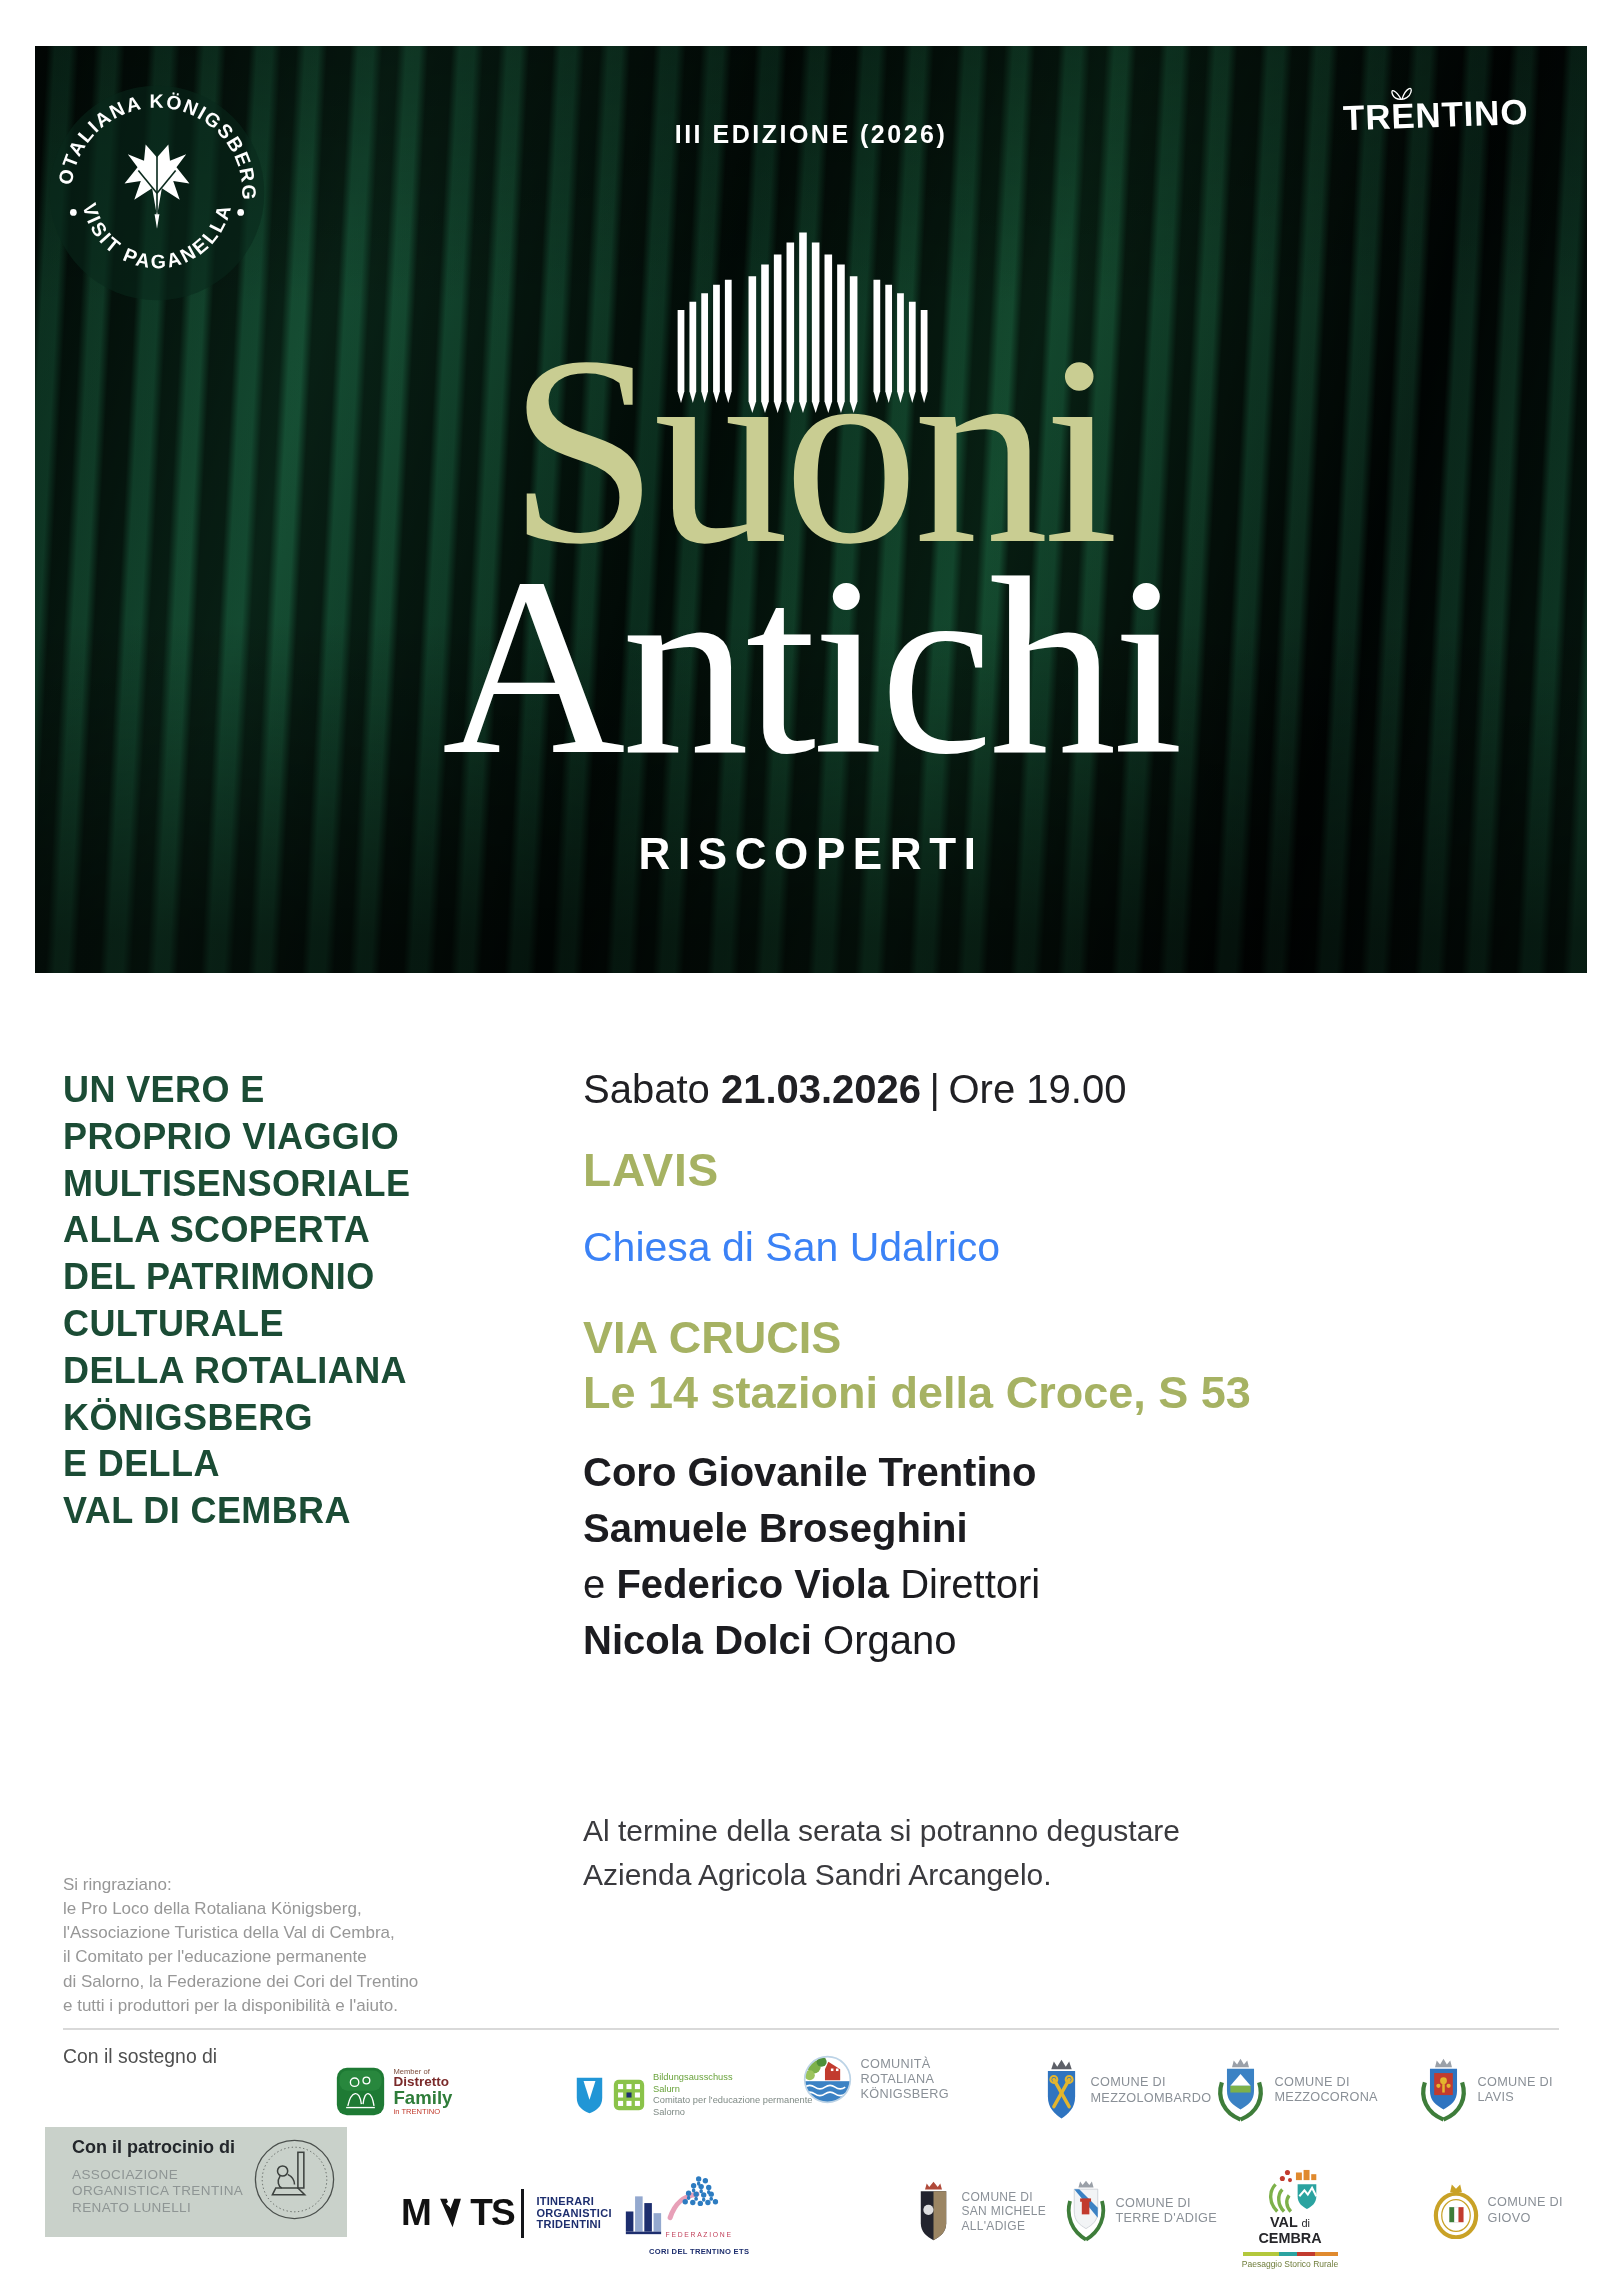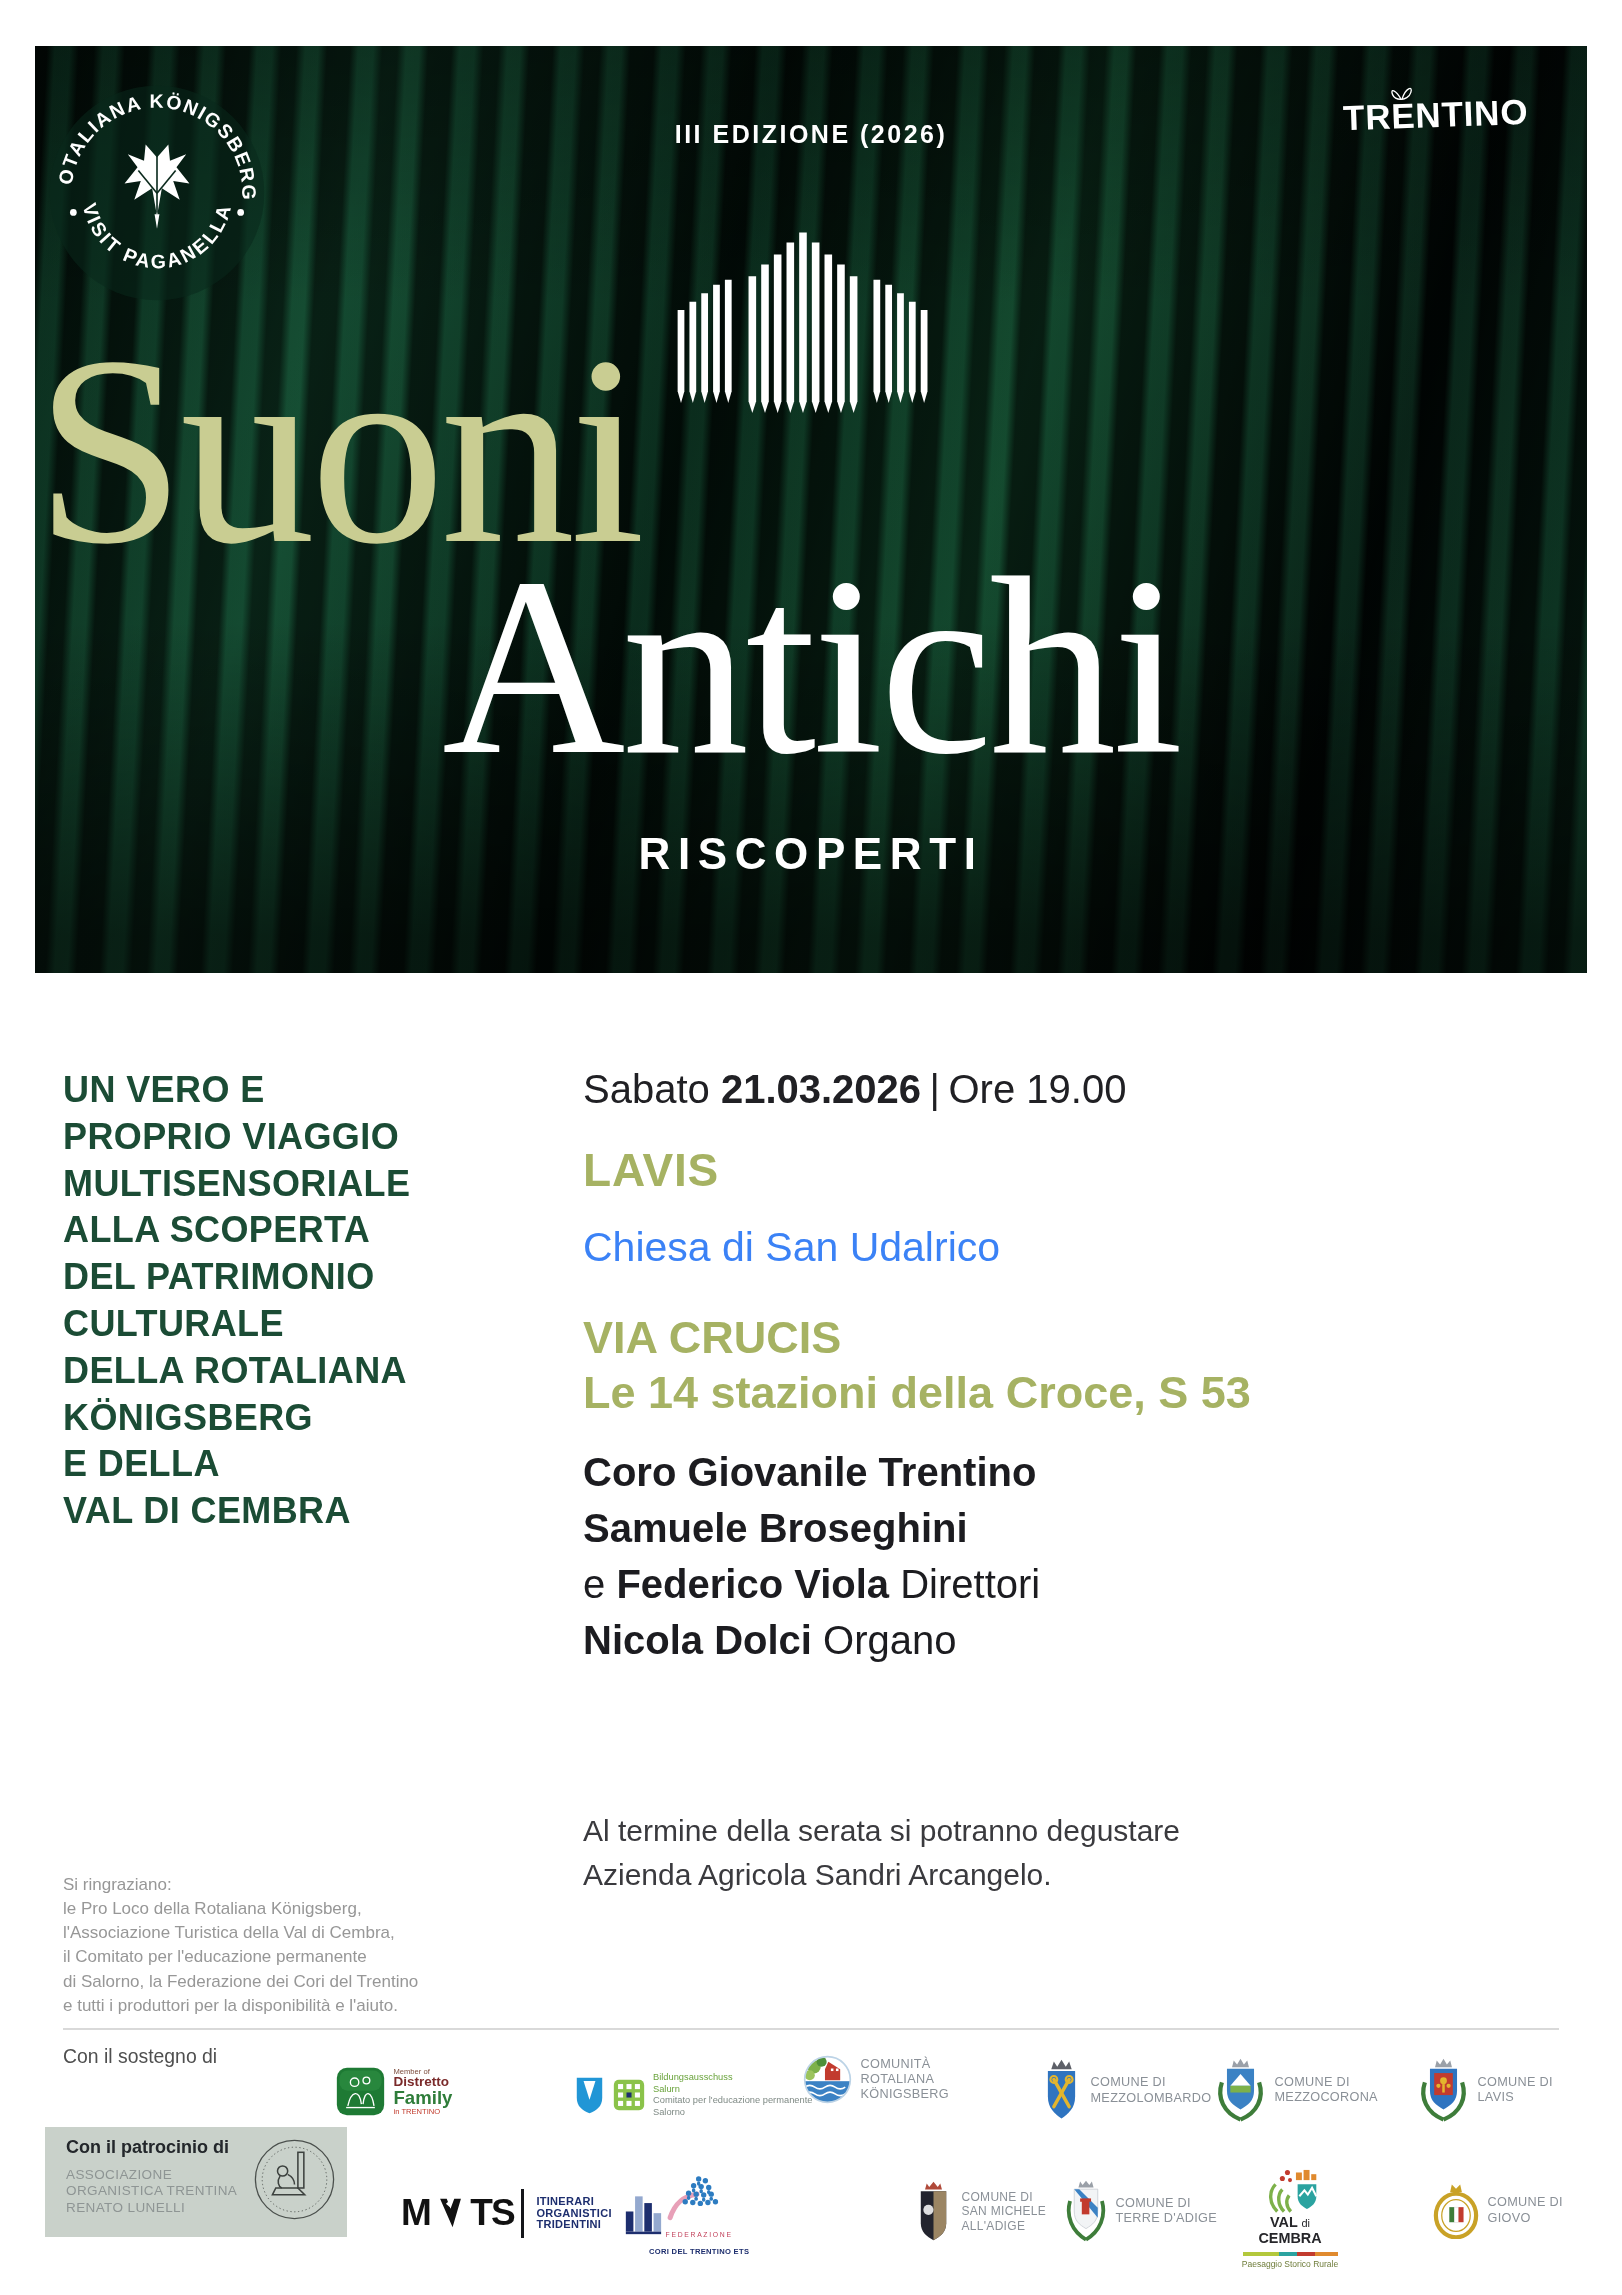--- a/index.html
+++ b/index.html
@@ -26,21 +26,21 @@
     position:absolute;top:74px;left:0;width:100%;text-align:center;
     color:#ffffff;font-size:25px;font-weight:bold;letter-spacing:2.5px;
   }
   .trentino{
     position:absolute;top:49px;right:59px;color:#ffffff;font-size:35px;font-weight:bold;
     letter-spacing:0.8px;transform:rotate(-2deg);
   }
   .trentino .butterfly{position:absolute;top:-12px;left:47px;}
   .pipes{position:absolute;top:183px;left:50%;transform:translateX(-50%);}
   .title-suoni{
-    position:absolute;top:269px;left:0;width:100%;line-height:1;
+    position:absolute;top:269px;left:0;width:100%;text-align:center;line-height:1;
     font-family:"Liberation Serif", serif;font-size:270px;color:#c9cd92;letter-spacing:-5px;
   }
   .title-antichi{
     position:absolute;top:494px;left:0;width:100%;text-align:center;line-height:1;
     font-family:"Liberation Serif", serif;font-size:254px;color:#ffffff;letter-spacing:-3.4px;
   }
   .riscoperti{
     position:absolute;top:783px;left:0;width:100%;text-align:center;
     color:#ffffff;font-size:44px;font-weight:bold;letter-spacing:7.6px;
   }
@@ -61,21 +61,21 @@
   .note{position:absolute;left:583px;top:1809px;font-size:30px;color:#3a3a3e;line-height:1.47;}
   .thanks{position:absolute;left:63px;top:1873px;font-size:17px;color:#979797;line-height:1.42;}
   
   .divider{position:absolute;left:63px;top:2028px;width:1496px;height:1.7px;background:#d9d9d9;}
   .support-label{position:absolute;left:63px;top:2045px;font-size:19.4px;color:#4f4f4f;}
   .sponsor{position:absolute;display:flex;align-items:center;gap:8.5px;}
   .sp-text{font-size:12.7px;color:#8a9097;line-height:1.2;letter-spacing:0.3px;}
   .sp-text-sm{font-size:9.3px;color:#7f8a85;line-height:1.25;}
   .patronage{
     position:absolute;left:45px;top:2127px;width:302px;height:110px;background:#c9d1ca;
-    box-sizing:border-box;padding:10px 21px;
+    box-sizing:border-box;padding:10px 27px;
   }
   .patronage .p-label{font-size:18px;font-weight:bold;color:#23272b;}
   .patronage .p-org{margin-top:8.5px;font-size:13.5px;color:#8e9594;letter-spacing:0.4px;line-height:1.25;}
   .patronage .seal{position:absolute;right:10px;top:10px;}
   .mets{display:flex;align-items:center;color:#111;font-weight:bold;font-size:37px;letter-spacing:-1.7px;}
   .itin{display:flex;align-items:center;gap:6.8px;}
   .itin .rule{width:3.4px;height:49px;background:#14161a;}
   .itin .itin-text{font-size:11px;font-weight:bold;color:#1d2e6e;line-height:1.08;letter-spacing:0.3px;}
   .fed{display:flex;flex-direction:column;align-items:center;}
   .fed .fed-cap1{font-size:6.8px;color:#c2405a;letter-spacing:1.7px;margin-top:1.7px;}

